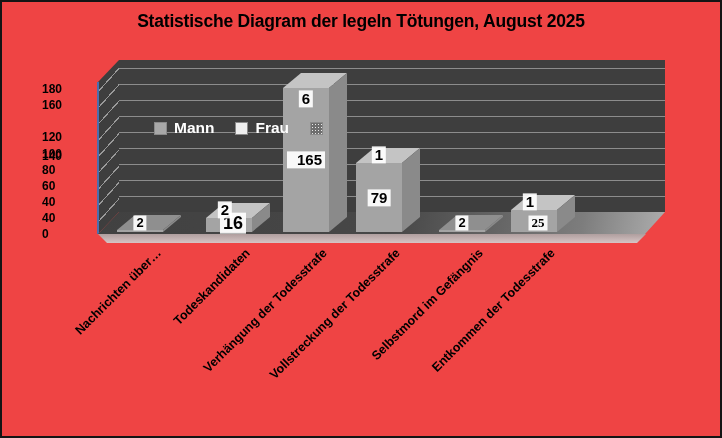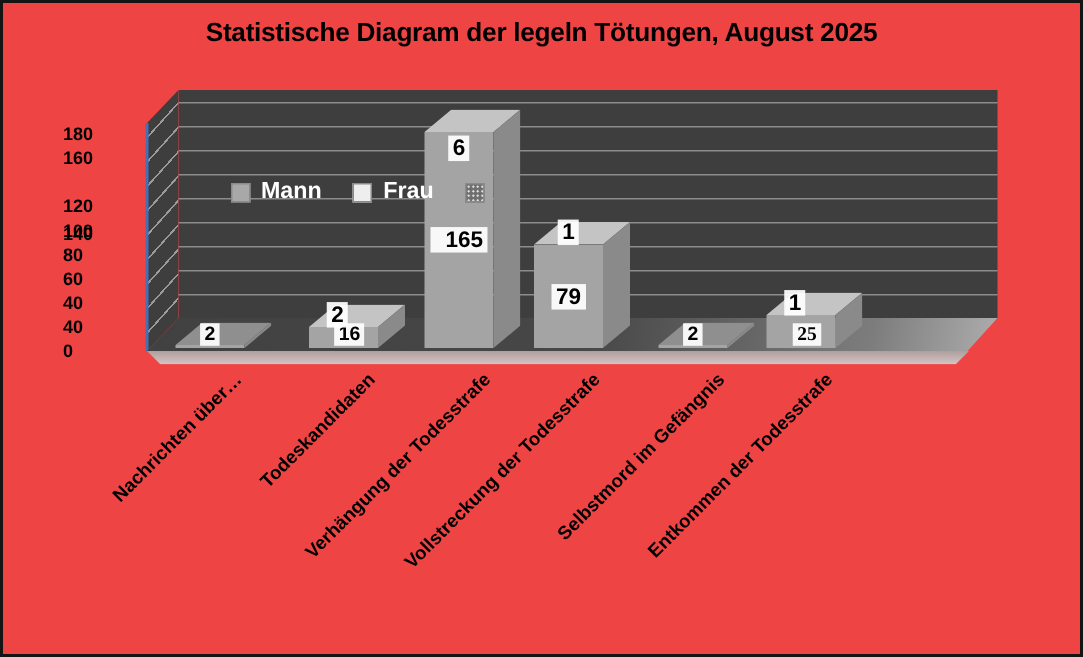--- a/index.html
+++ b/index.html
@@ -78,21 +78,21 @@
       <div class="ylab" style="top: 79.1px;">180</div>
     </div>
   <div id="bars">
       <div class="face" style="left: 115px; top: 213px; width: 64px; height: 15px; background: rgb(143, 143, 143); z-index: 10; clip-path: polygon(18px 0px, 100% 0px, 46px 15px, 0px 15px);"></div>
       <div class="face" style="left: 161px; top: 213px; width: 18px; height: 17px; background: rgb(138, 138, 138); z-index: 10; clip-path: polygon(0px 15px, 18px 0px, 18px 2px, 0px 17px);"></div>
       <div class="face" style="left: 115px; top: 228px; width: 46px; height: 2px; background: rgb(164, 164, 164); z-index: 10;"></div>
       <div class="blabel" style="left: 138px; top: 221px; font-size: 13px; z-index: 30;">2</div>
       <div class="face" style="left: 204px; top: 201px; width: 64px; height: 15px; background: rgb(196, 196, 196); z-index: 11; clip-path: polygon(18px 0px, 100% 0px, 46px 15px, 0px 15px);"></div>
       <div class="face" style="left: 250px; top: 201px; width: 18px; height: 29px; background: rgb(138, 138, 138); z-index: 11; clip-path: polygon(0px 15px, 18px 0px, 18px 14px, 0px 29px);"></div>
       <div class="face" style="left: 204px; top: 216px; width: 46px; height: 14px; background: rgb(164, 164, 164); z-index: 11;"></div>
-      <div class="blabel" style="left: 231px; top: 221px; font-size: 13px; z-index: 30;">16</div>
+      <div class="blabel" style="left: 231px; top: 221px; font-size: 18px; z-index: 30;">16</div>
       <div class="blabel" style="left: 223px; top: 208px; font-size: 15px; z-index: 31;">2</div>
       <div class="face" style="left: 281px; top: 71px; width: 64px; height: 15px; background: rgb(196, 196, 196); z-index: 12; clip-path: polygon(18px 0px, 100% 0px, 46px 15px, 0px 15px);"></div>
       <div class="face" style="left: 327px; top: 71px; width: 18px; height: 159px; background: rgb(138, 138, 138); z-index: 12; clip-path: polygon(0px 15px, 18px 0px, 18px 144px, 0px 159px);"></div>
       <div class="face" style="left: 281px; top: 86px; width: 46px; height: 144px; background: rgb(164, 164, 164); z-index: 12;"></div>
       <div class="blabel" style="left: 304px; top: 158px; font-size: 15px; z-index: 30; padding-left: 10px;">165</div>
       <div class="blabel" style="left: 304px; top: 97px; font-size: 15px; z-index: 31;">6</div>
       <div class="face" style="left: 354px; top: 146px; width: 64px; height: 15px; background: rgb(196, 196, 196); z-index: 13; clip-path: polygon(18px 0px, 100% 0px, 46px 15px, 0px 15px);"></div>
       <div class="face" style="left: 400px; top: 146px; width: 18px; height: 84px; background: rgb(138, 138, 138); z-index: 13; clip-path: polygon(0px 15px, 18px 0px, 18px 69px, 0px 84px);"></div>
       <div class="face" style="left: 354px; top: 161px; width: 46px; height: 69px; background: rgb(164, 164, 164); z-index: 13;"></div>
       <div class="blabel" style="left: 377px; top: 195.5px; font-size: 15px; z-index: 30;">79</div>

